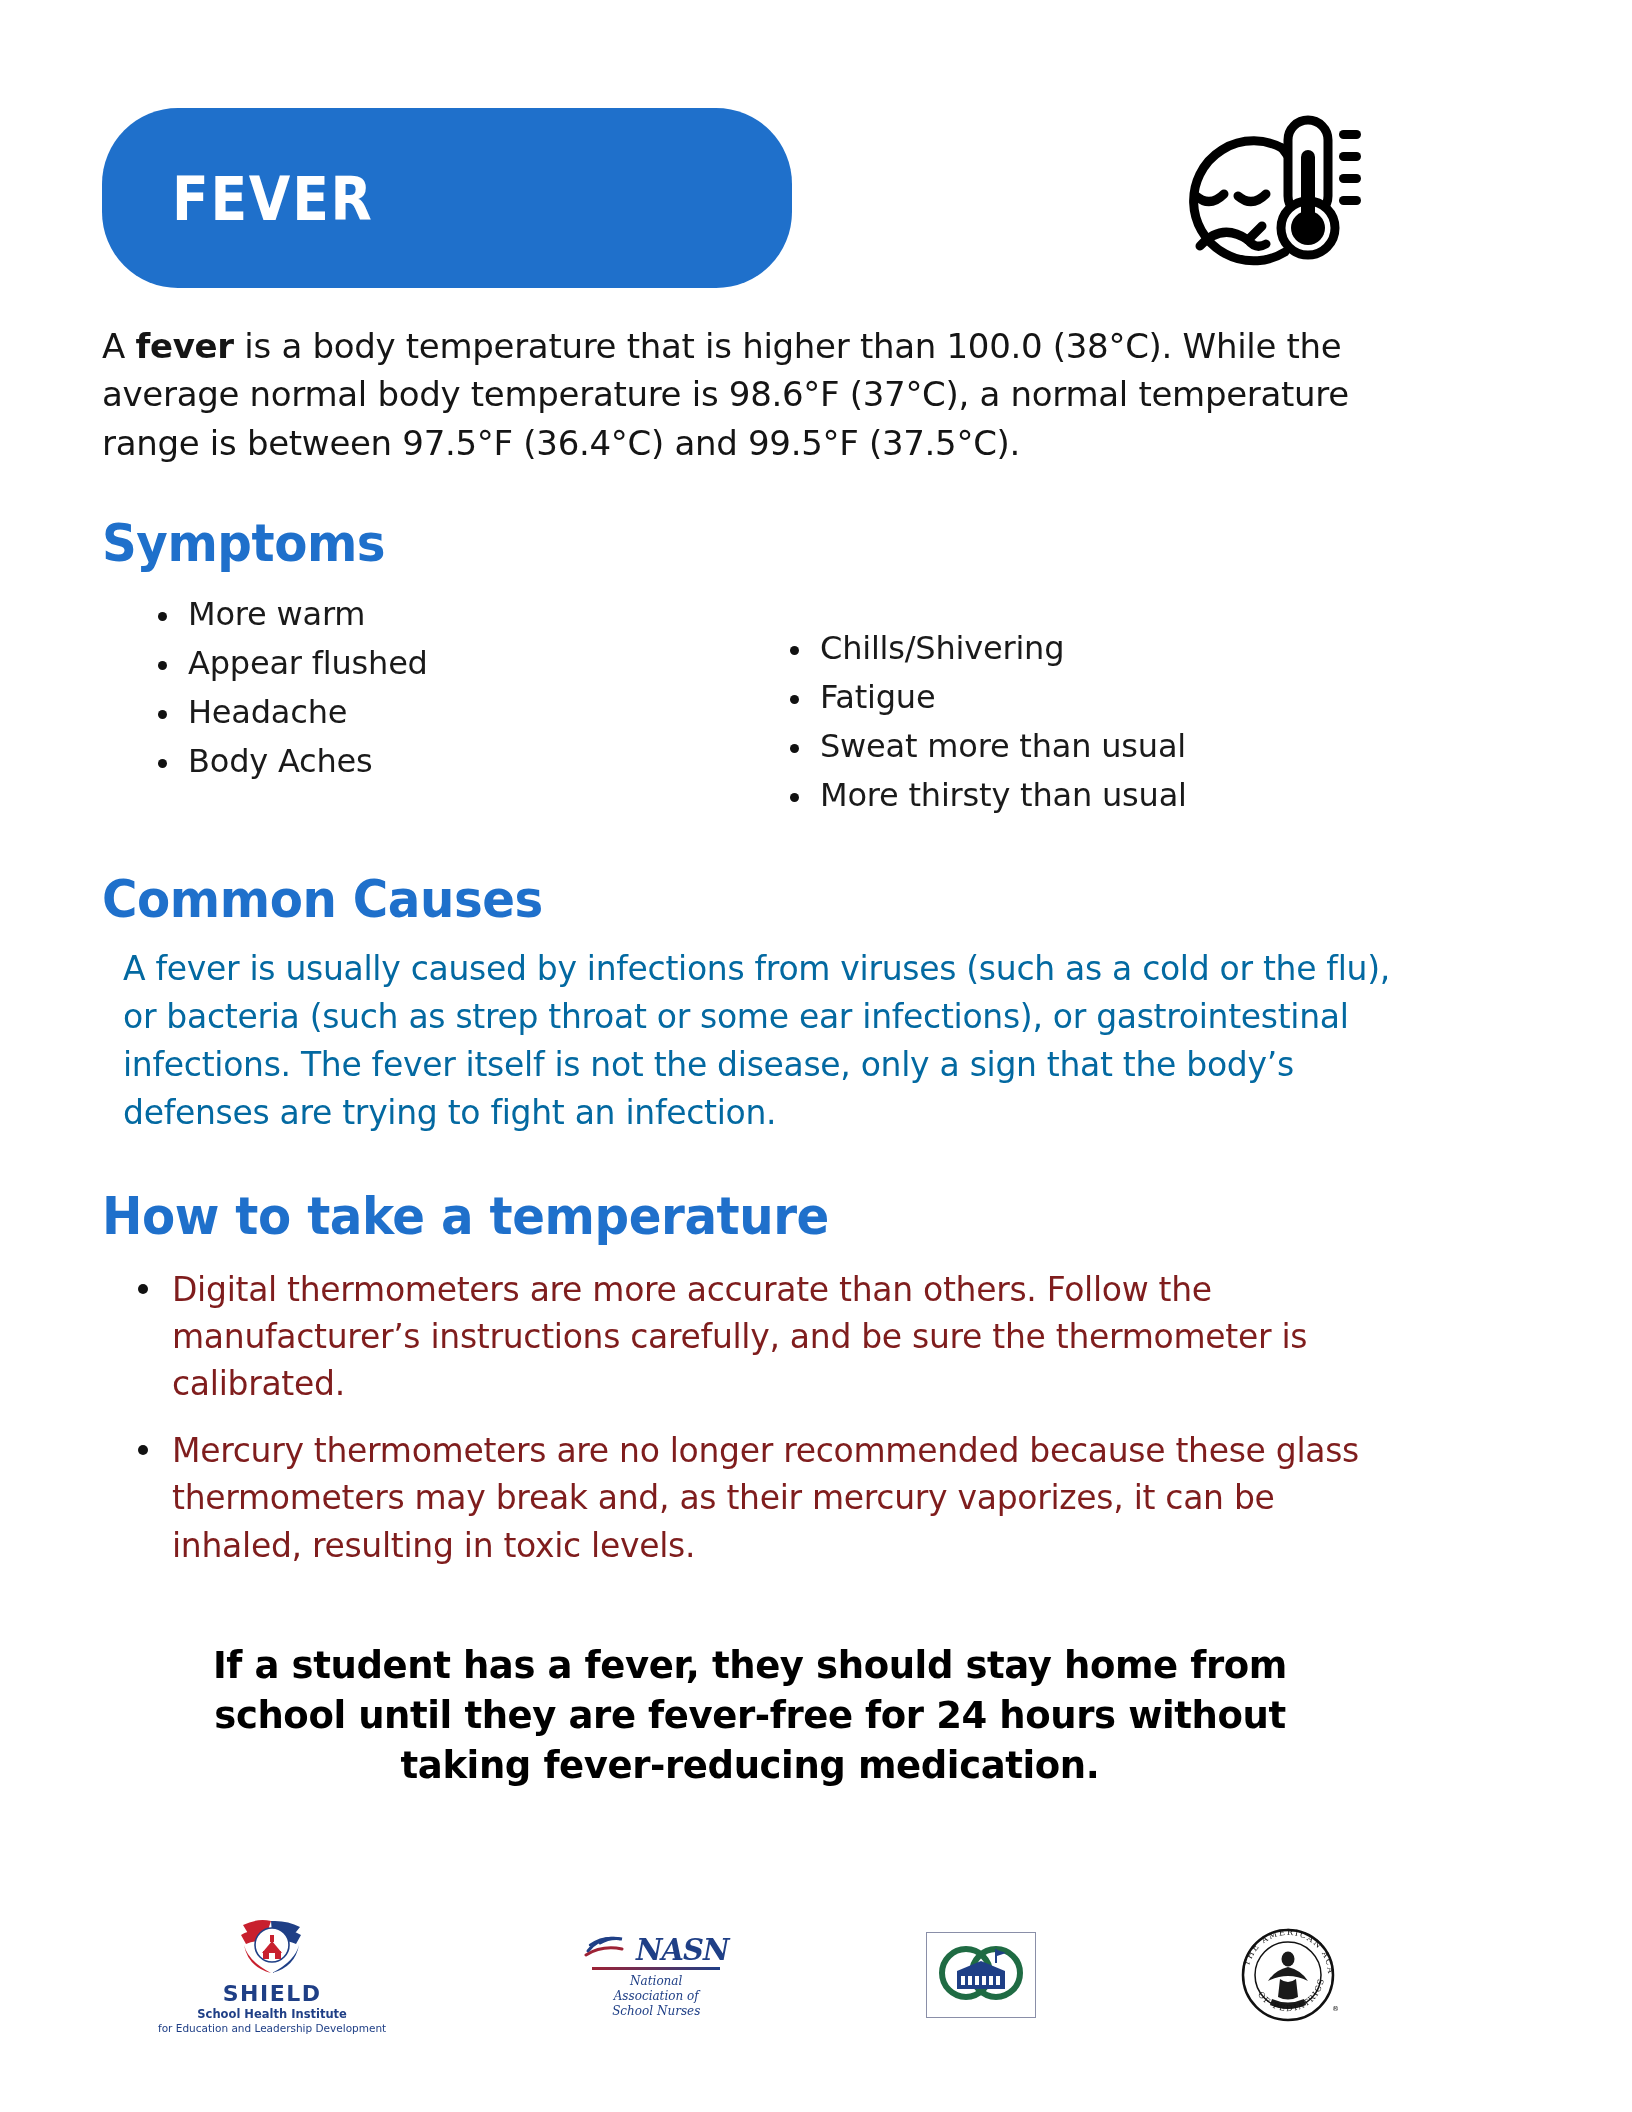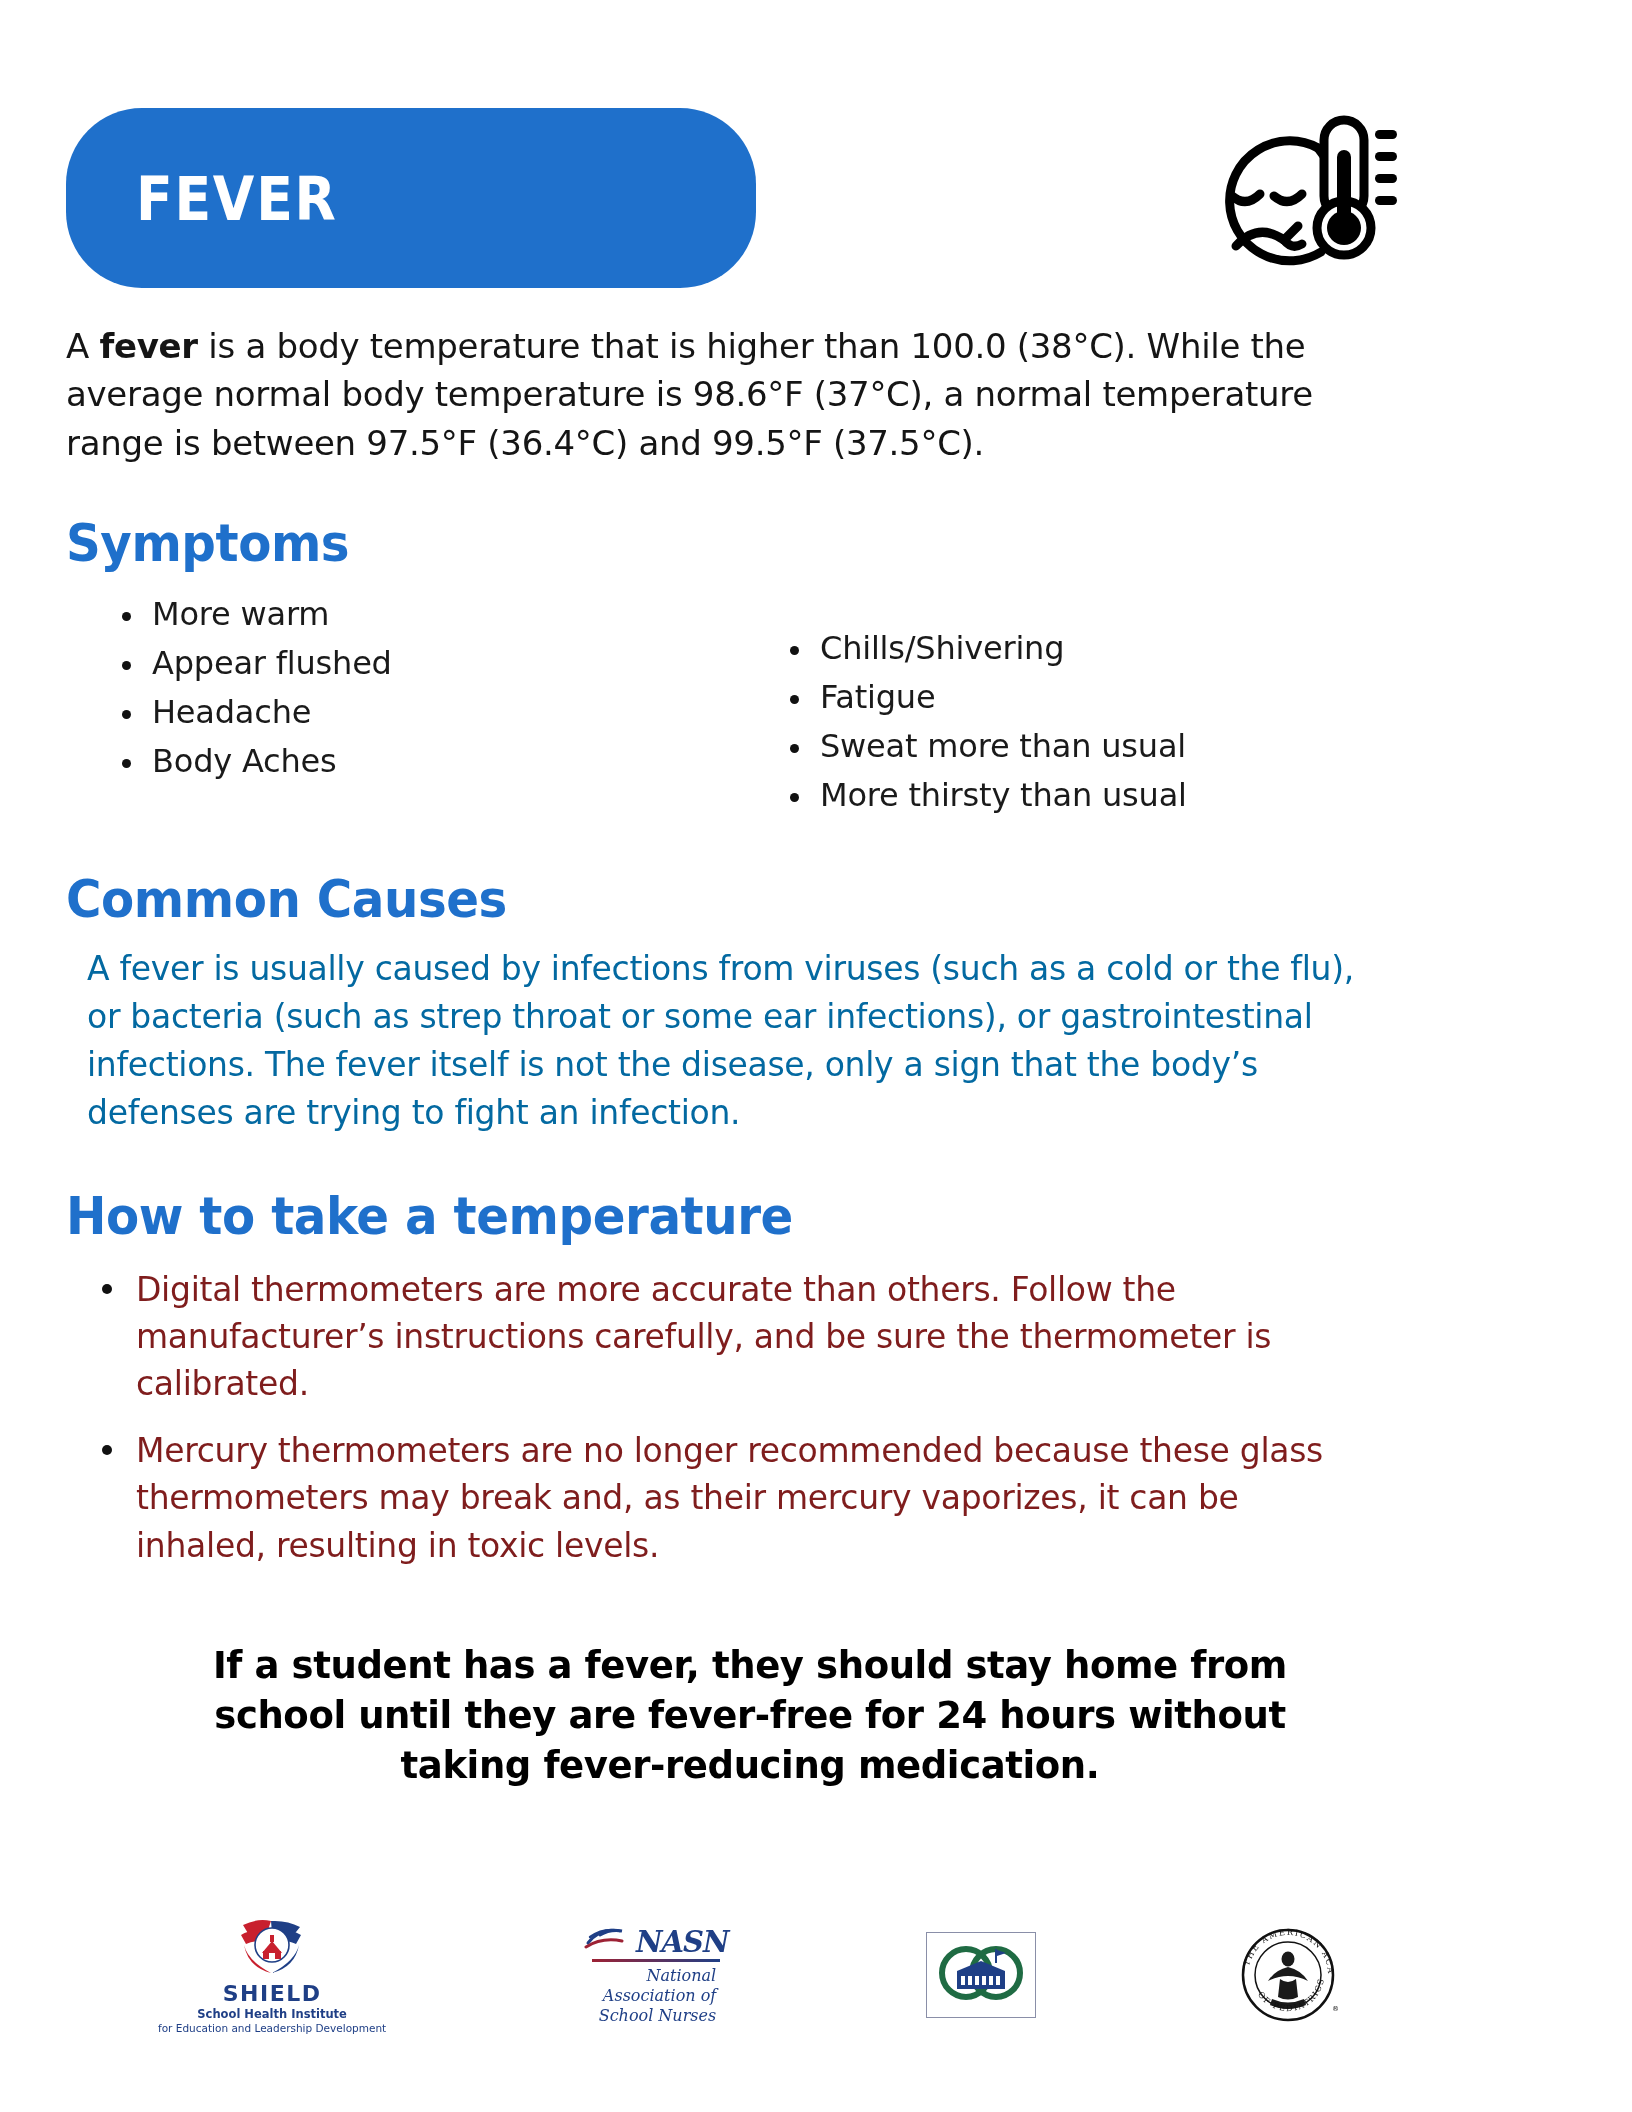--- a/index.html
+++ b/index.html
@@ -15,21 +15,21 @@
     color: #111111;
     position: relative;
     overflow: hidden;
   }
 
   .page {
     width: 1500px;
     height: 2112px;
     background: #ffffff;
     position: relative;
-    padding: 0 66px;
+    padding: 0 102px;
   }
 
   
   .header {
     display: flex;
     align-items: flex-start;
     justify-content: space-between;
     padding-top: 108px;
     height: 300px;
   }
@@ -219,24 +219,24 @@
   .nasn-rule {
     width: 128px;
     height: 3px;
     background: linear-gradient(to right, #9d2235 0%, #1f3f86 100%);
     margin-top: 2px;
   }
   .nasn-sub {
     color: #1f3f86;
     font-family: "DejaVu Serif", serif;
     font-style: italic;
-    font-size: 16px;
+    font-size: 12px;
     line-height: 1.25;
     margin-top: 4px;
-    text-align: right;
+    text-align: center;
     width: 120px;
   }
 
   
   .greenbox {
     border: 1.5px solid #8a8fa8;
     background: #ffffff;
     padding: 6px;
   }
 

